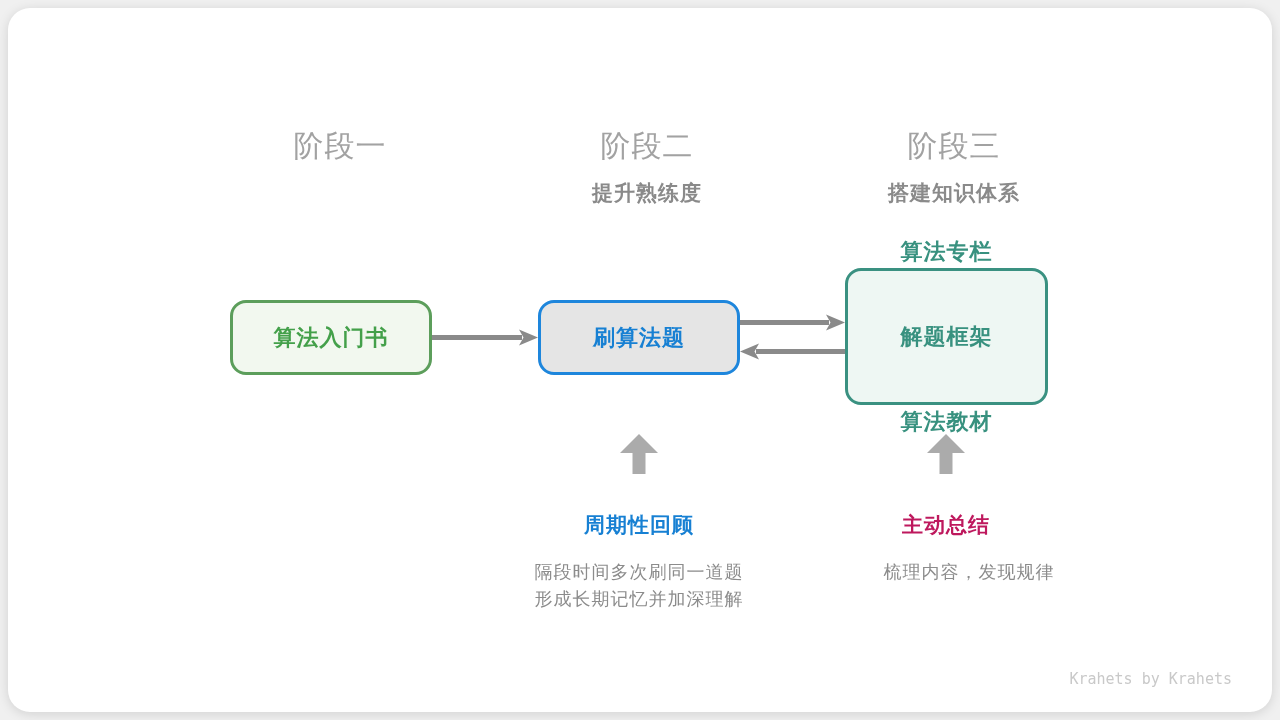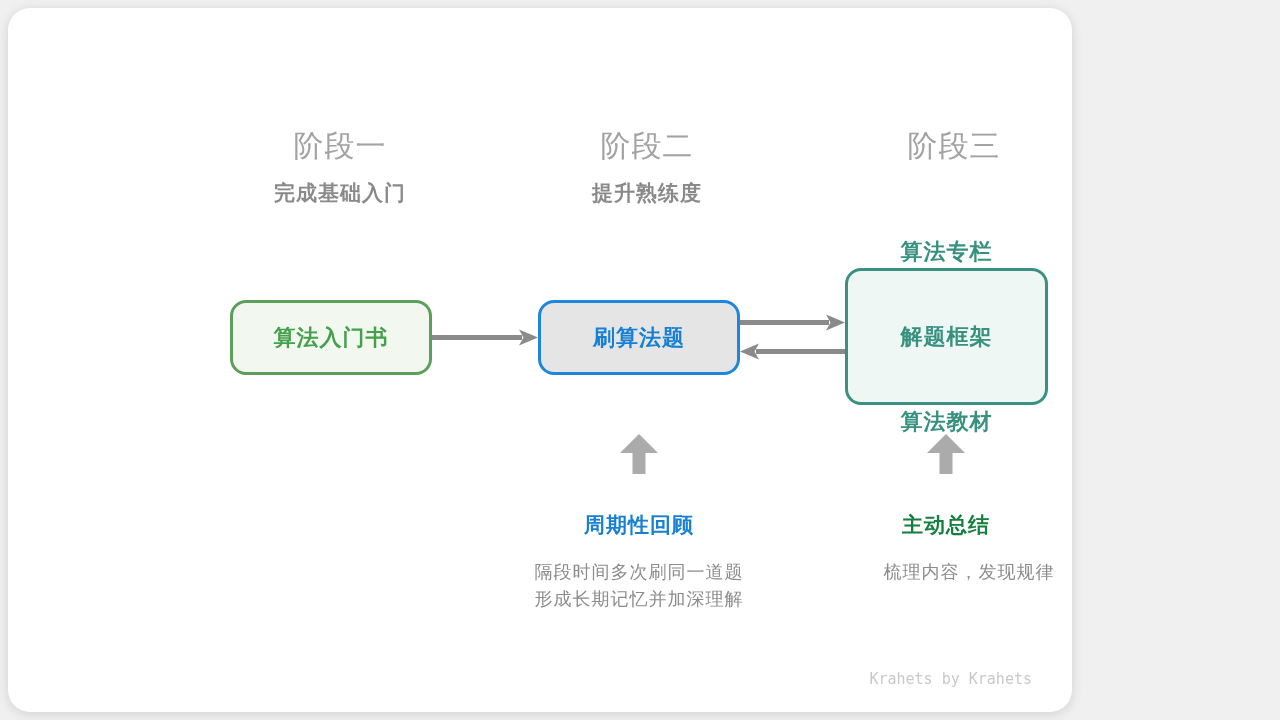--- a/index.html
+++ b/index.html
@@ -7,21 +7,21 @@
     padding: 0;
     width: 1280px;
     height: 720px;
     background: #f0f0f0;
     font-family: "Liberation Sans", sans-serif;
     overflow: hidden;
   }
   .card {
     position: absolute;
     left: 8px; top: 8px;
-    width: 1064px; height: 704px;
+    width: 1264px; height: 704px;
     background: #ffffff;
     border-radius: 22px;
     box-shadow: 0 2px 12px rgba(0,0,0,0.13);
   }
   .abs { position: absolute; }
 
   
   .stage-header {
     position: absolute;
     top: 120px;
@@ -92,28 +92,28 @@
 
   svg { display: block; }
 </style>
 </head>
 <body>
 
 <div class="card">
 
   <div class="stage-header" style="left:172px;">
     <div class="stage-title">阶段一</div>
-    <div class="stage-subtitle">完成基础入门</div>
   </div>
   <div class="stage-header" style="left:479px;">
     <div class="stage-title">阶段二</div>
     <div class="stage-subtitle">提升熟练度</div>
   </div>
   <div class="stage-header" style="left:786px;">
     <div class="stage-title">阶段三</div>
+    <div class="stage-subtitle">搭建知识体系</div>
   </div>
 
   <div class="node" style="left: 222px; top: 292px; width: 202px; height: 75px; border-color: rgb(92, 158, 91); background-color: rgb(242, 248, 239); color: rgb(68, 160, 74);">
     <span>算法入门书</span>
   </div>
 
   <div class="node" style="left: 530px; top: 292px; width: 202px; height: 75px; border-color: rgb(30, 134, 220); background-color: #e5e5e5; color: rgb(23, 128, 211);">
     <span>刷算法题</span>
   </div>
 
@@ -143,21 +143,21 @@
     <rect x="12.5" y="18" width="13" height="22" fill="currentColor"></rect>
   </svg>
 
   <svg class="abs" style="left: 919px; top: 426px; color: rgb(171, 171, 171);" width="38" height="40" viewBox="0 0 38 40">
     <polygon points="0,19 19,0 38,19" fill="currentColor"></polygon>
     <rect x="12.5" y="18" width="13" height="22" fill="currentColor"></rect>
   </svg>
 
   <div class="anno-label" style="left: 471px; top: 503px; color: rgb(23, 128, 211);">周期性回顾</div>
 
-  <div class="anno-label" style="left: 778px; top: 503px; color: #15803d;">主动总结</div>
+  <div class="anno-label" style="left: 778px; top: 503px; color: #be185d;">主动总结</div>
 
   <div class="anno-desc" style="left:451px; top:551px;">
     <span>隔段时间多次刷同一道题</span>
     <span>形成长期记忆并加深理解</span>
   </div>
 
   <div class="anno-desc" style="left:781px; top:551px;">
     <span>梳理内容，发现规律</span>
   </div>
 

